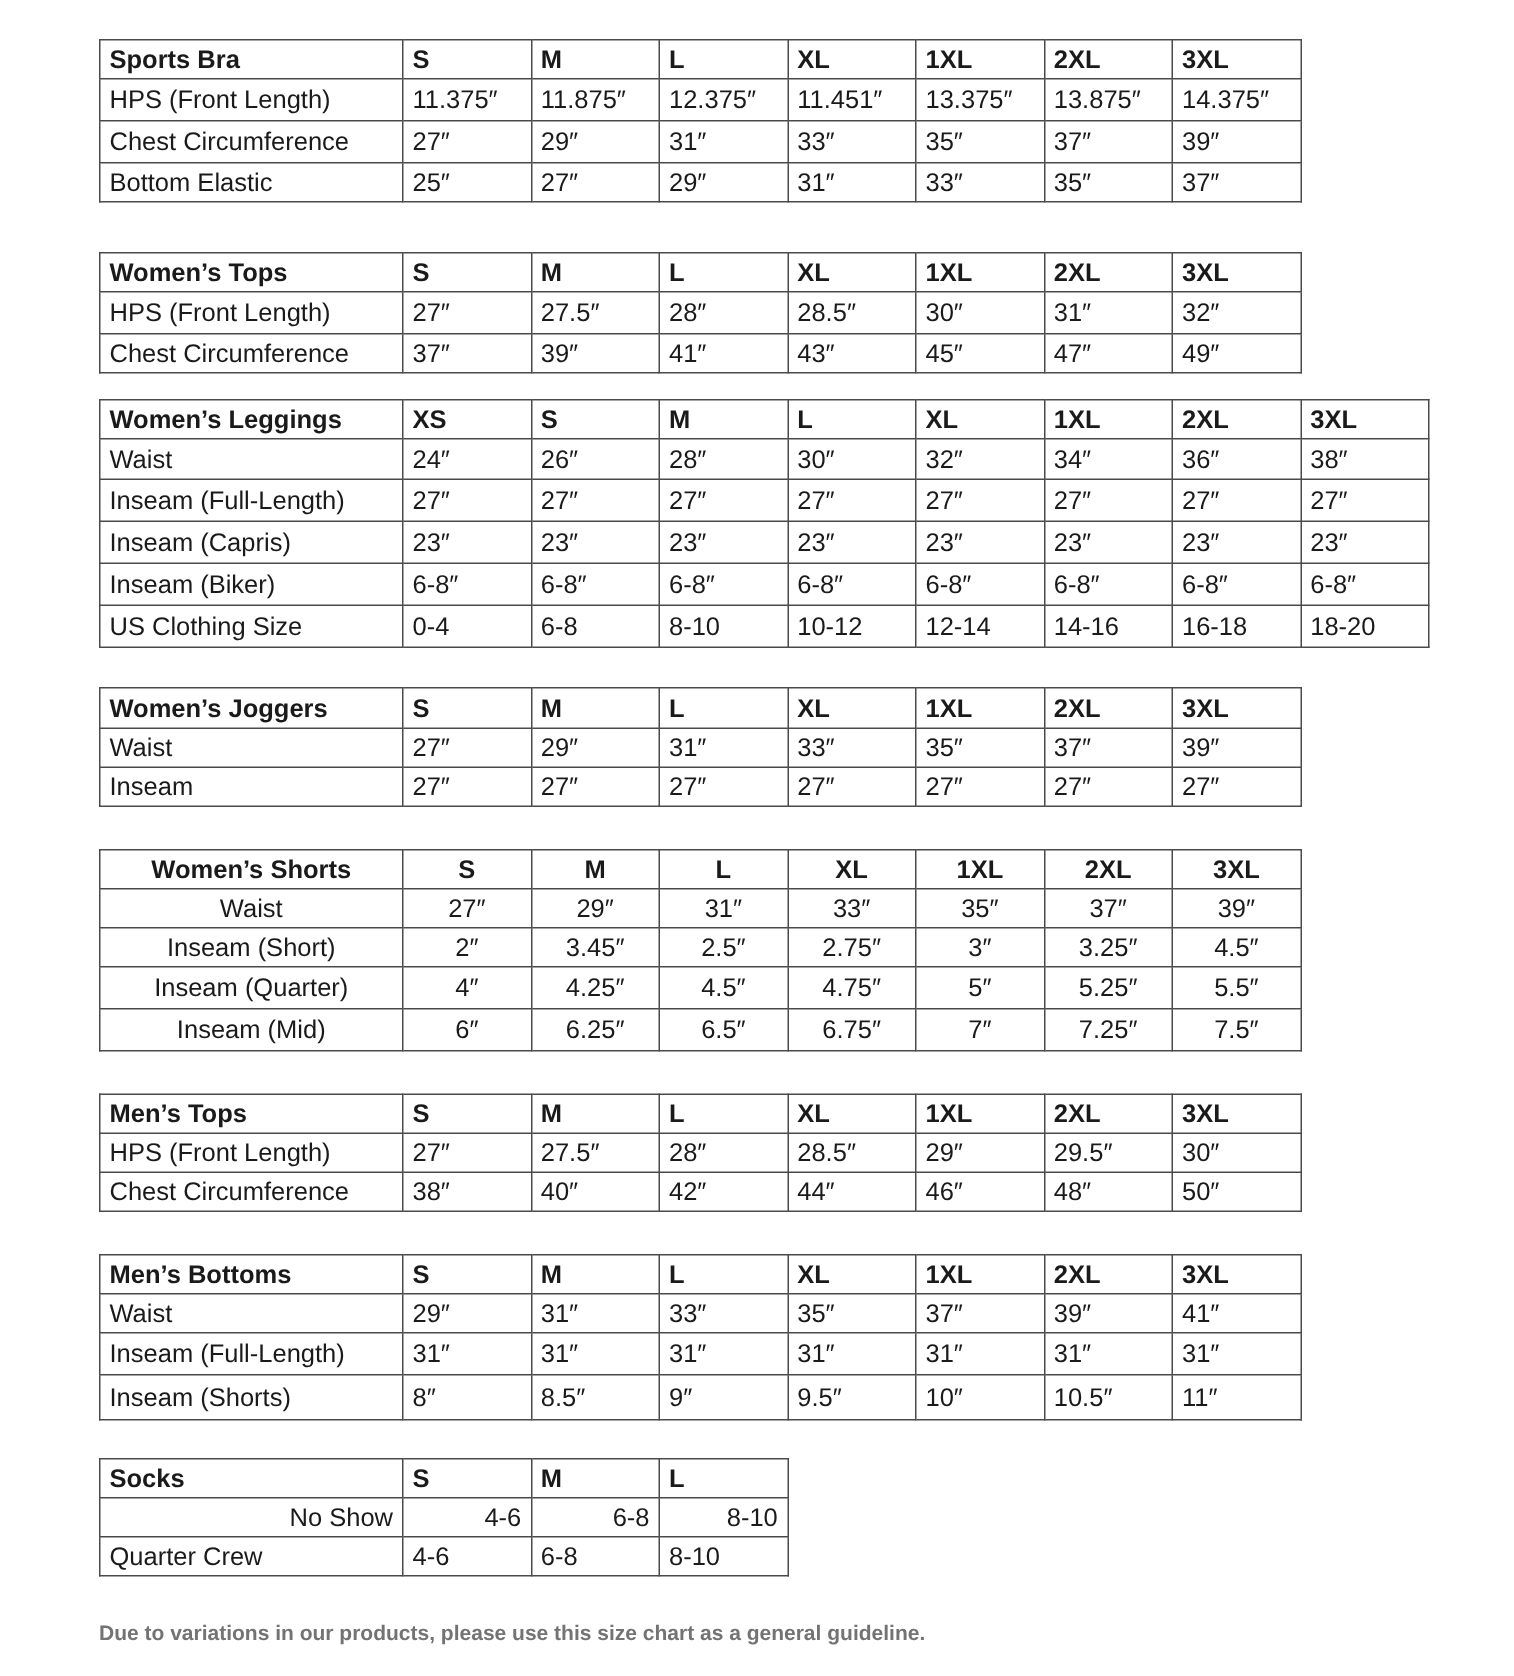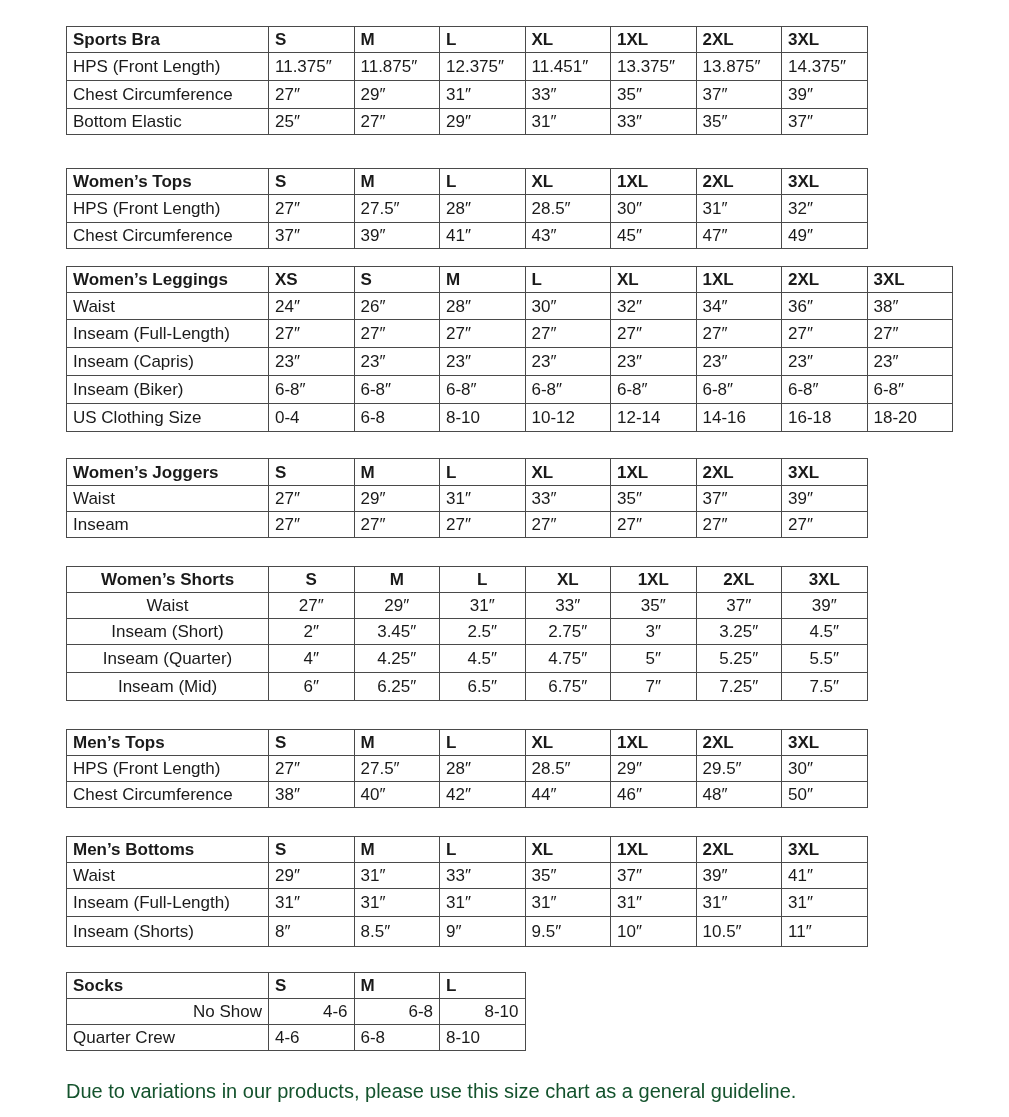--- a/index.html
+++ b/index.html
@@ -2,21 +2,21 @@
 <html><head>
 <meta charset="utf-8">
 <style>
   html, body { margin: 0; padding: 0; background: #ffffff; }
   body { width: 1009px; height: 1117px; position: relative; font-family: "Liberation Sans", "DejaVu Sans", sans-serif; color: #1a1a1a; }
   .size-table { position: absolute; left: 66px; border-collapse: collapse; table-layout: fixed; }
   .size-table td { border: 1px solid #4a4a4a; padding: 0 6px; font-size: 17px; height: 25px; line-height: 25px; white-space: nowrap; overflow: hidden; }
   .size-table tr.hdr td { font-weight: bold; }
   .size-table td.lbl { width: 189px; }
   .size-table td.c { width: 72.5px; }
-  .note { position: absolute; left: 66px; top: 1080px; font-size: 20px; color: #14532d; }
+  .note { position: absolute; left: 66px; top: 1080px; font-size: 14px; color: #737373; font-weight: bold; }
 </style>
 </head>
 <body>
 
 <div id="tables-root">
     <table class="size-table" style="top: 26px;">
       <tbody>
         <tr class="hdr" style="height: 25px;">
           <td class="lbl">Sports Bra</td>
           <td class="c">S</td>

